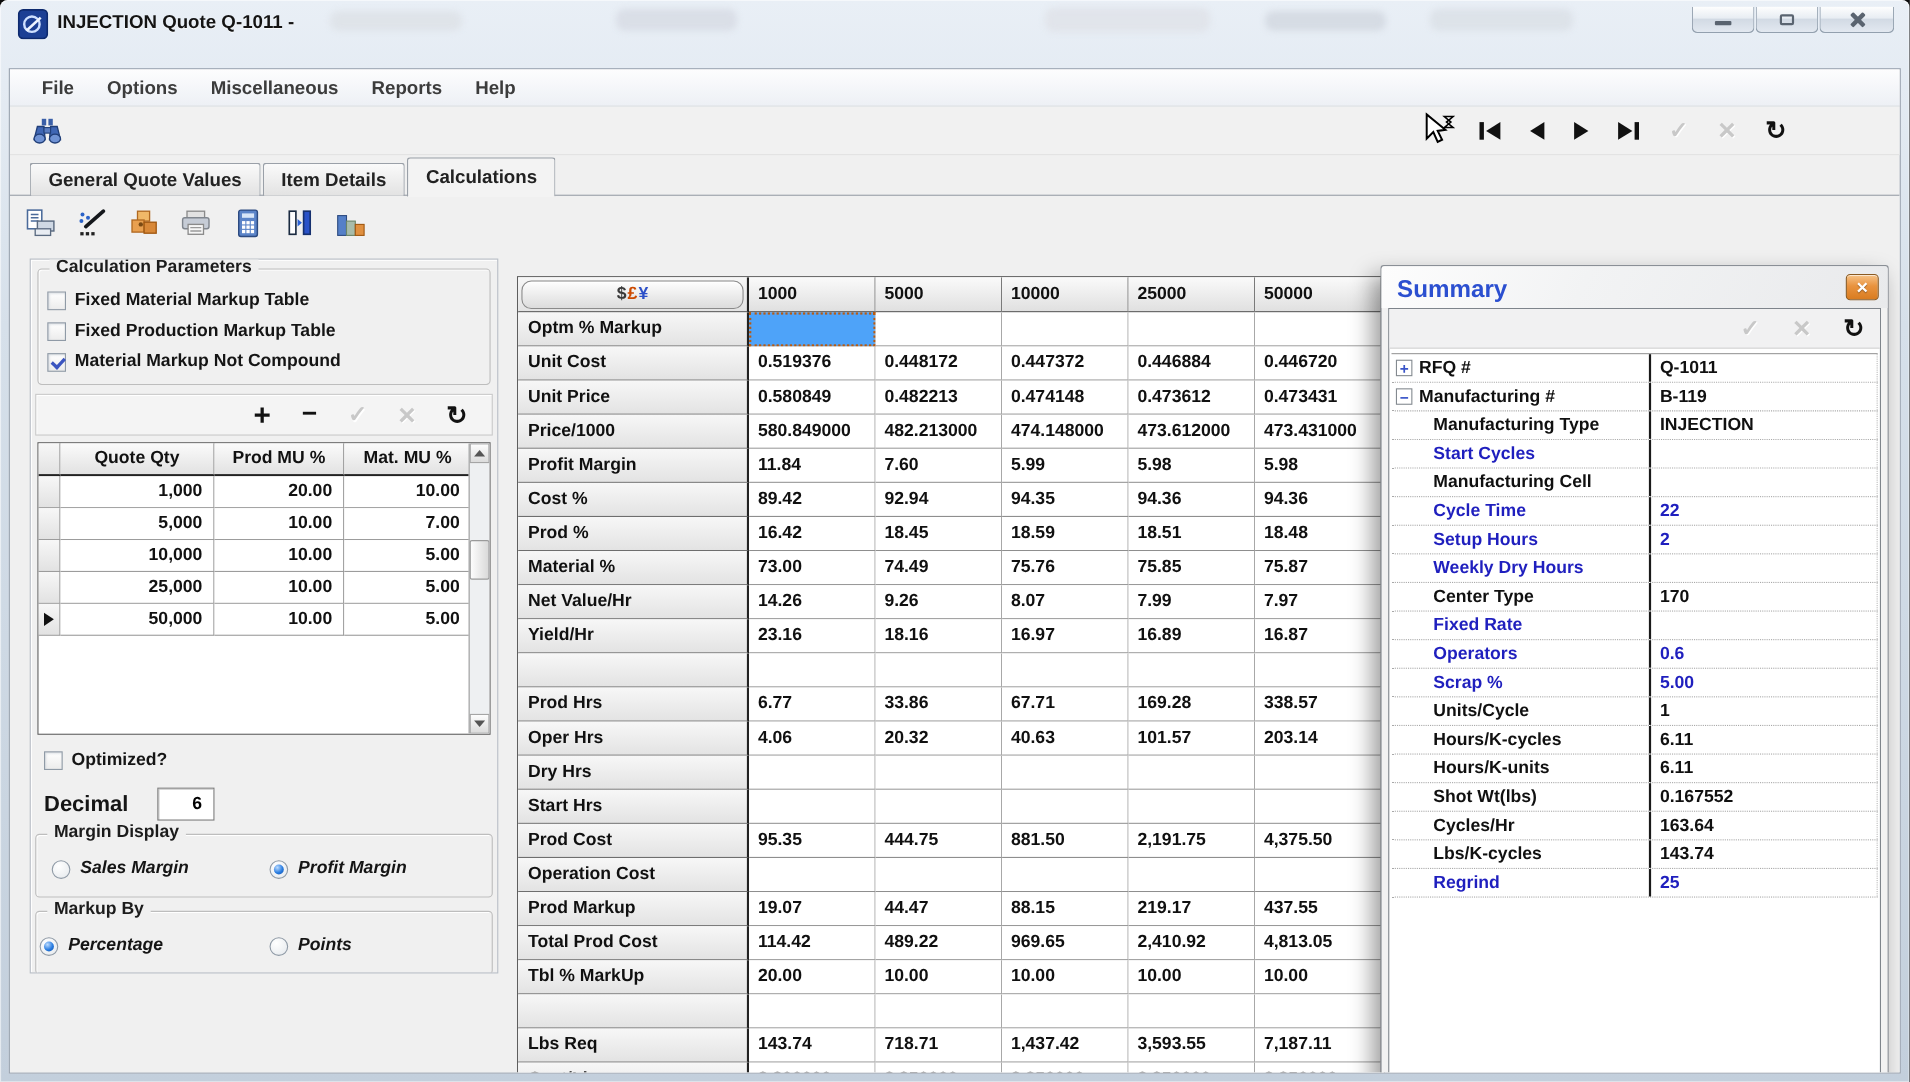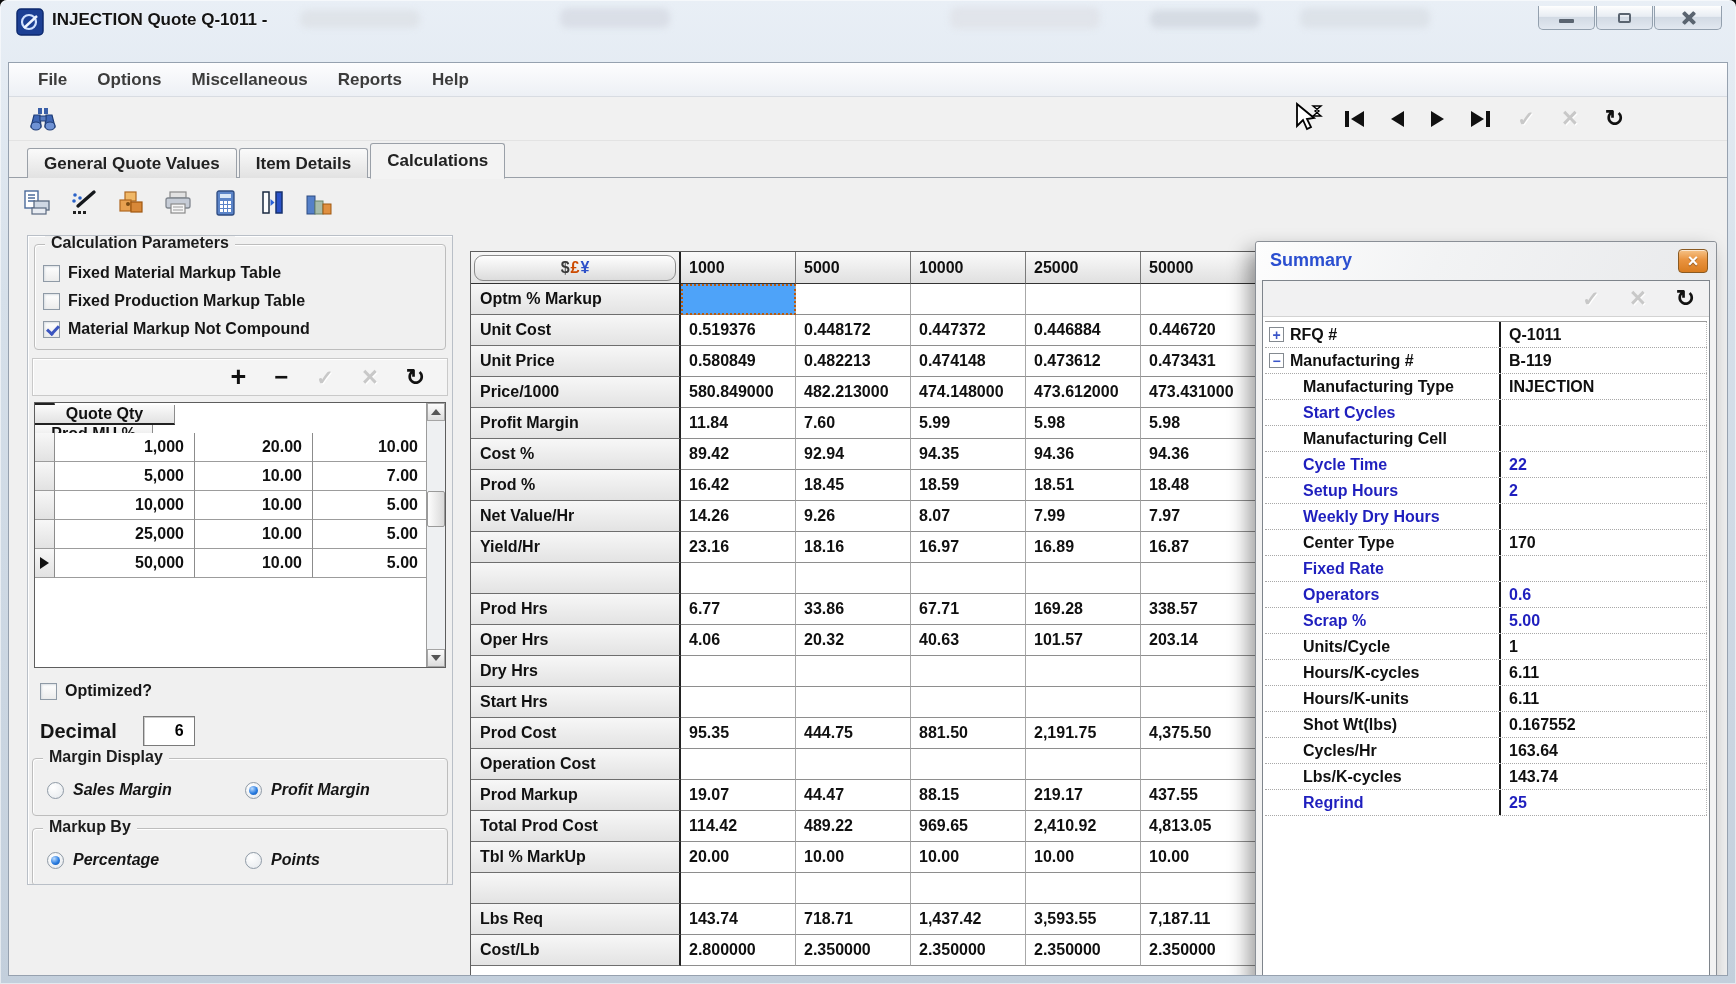--- a/index.html
+++ b/index.html
@@ -63,21 +63,21 @@
   .chk-row{position:absolute;left:8px;display:flex;align-items:center;gap:8px;height:24px;}
   .chk{position:relative;width:17px;height:17px;border:1px solid #8f9aa6;background:linear-gradient(180deg,#fff,#ececec);box-shadow:inset 1px 1px 2px #d8dde2;}
   .chk.checked::after{content:"";position:absolute;left:3px;top:3px;width:9px;height:5px;
     border-left:3px solid #3b55c0;border-bottom:3px solid #3b55c0;transform:rotate(-47deg);}
   .chk-label{font-size:16px;font-weight:600;color:#151515;white-space:nowrap;}
   .mini-toolbar{position:absolute;top:122px;left:4px;right:4px;height:38px;background:#f4f4f4;
     border:1px solid #c9c9c9;box-shadow:inset 1px 1px 0 #fff;display:flex;align-items:center;justify-content:flex-end;gap:28px;padding-right:22px;}
   
   .quote-grid{position:absolute;top:166px;left:6px;right:6px;height:266px;background:#fff;border:1px solid #5e5e5e;overflow:hidden;}
   .qg-row{display:flex;height:29px;}
-  .qg-row.qg-head{height:30px;flex-direction:column;}
+  .qg-row.qg-head{height:30px;}
   .qg-ind{width:20px;background:linear-gradient(180deg,#f7f7f7,#e2e2e2);border-right:1px solid #8c8c8c;border-bottom:1px solid #9c9c9c;
     display:flex;align-items:center;justify-content:center;}
   .qg-head .qg-ind{border-bottom:2px solid #222;}
   .qg-cell{font-size:16px;font-weight:600;color:#111;display:flex;align-items:center;border-right:1px solid #8c8c8c;border-bottom:1px solid #9c9c9c;}
   .qg-head .qg-cell{background:linear-gradient(180deg,#fbfbfb,#e2e2e2);border-bottom:2px solid #222;justify-content:center;}
   .qg-body .qg-cell{justify-content:flex-end;padding-right:10px;background:#fff;}
   .qg-c0{width:140px;} .qg-c1{width:118px;} .qg-c2{width:116px;}
   .row-marker{width:0;height:0;border-left:9px solid #111;border-top:6px solid transparent;border-bottom:6px solid transparent;}
   .qg-scroll{position:absolute;top:0;right:0;bottom:0;width:19px;border-left:1px solid #9c9c9c;background:#eef0f2;}
   .qs-btn{position:absolute;left:0;right:0;height:18px;background:linear-gradient(180deg,#fdfdfd,#dcdcdc);border:1px solid #a5a5a5;display:flex;align-items:center;justify-content:center;}
@@ -109,21 +109,21 @@
   .mg-head .mg-cell{background:linear-gradient(180deg,#fafafa,#e0e0e0);border-right:1px solid #7a7a7a;border-bottom:1px solid #333;}
   .mg-cell.sel{background:#4ea3f9;outline:2px dotted #b85a10;outline-offset:-2px;}
   .currency-btn{margin:3px;flex:1;height:26px;border:1px solid #8a8a8a;border-radius:9px;
     background:linear-gradient(180deg,#fefefe,#dcdcdc);box-shadow:inset 0 1px 0 #fff;
     display:flex;align-items:center;justify-content:center;font-size:16px;font-weight:700;gap:1px;}
   
   .summary{position:absolute;left:1246px;top:63px;width:462px;height:746px;background:#f2f2f2;border:1px solid #8a8f96;border-radius:3px;
     box-shadow:-7px 9px 20px rgba(0,0,0,.38);z-index:5;}
   .sum-titlebar{position:absolute;left:0;right:0;top:0;height:38px;
     background:linear-gradient(115deg,#fdfdfd 0%,#f2f3f4 40%,#e9eaec 100%);border-radius:3px 3px 0 0;}
-  .sum-title{position:absolute;left:14px;top:8px;font-size:18px;font-weight:600;color:#2b4fd0;}
+  .sum-title{position:absolute;left:14px;top:8px;font-size:22px;font-weight:600;color:#2b4fd0;}
   .sum-close{position:absolute;right:8px;top:7px;width:30px;height:24px;border:1px solid #8a5a22;border-radius:4px;
     background:linear-gradient(180deg,#f6c388,#e9933f 45%,#d97c20);box-shadow:inset 0 1px 0 rgba(255,255,255,.6);
     display:flex;align-items:center;justify-content:center;}
   .sum-close::after{content:"×";color:#fff;font-weight:700;font-size:18px;line-height:1;text-shadow:0 1px 1px rgba(0,0,0,.4);}
   .sum-inner{position:absolute;left:6px;right:6px;top:38px;bottom:8px;background:#fff;border:1px solid #7e848b;overflow:hidden;}
   .sum-toolbar{position:absolute;left:0;right:0;top:0;height:36px;background:#f1f1f2;border-bottom:1px solid #d3d3d3;
     display:flex;align-items:center;justify-content:flex-end;gap:30px;padding-right:14px;}
   .sum-rows{position:absolute;left:2px;right:2px;top:40px;border-top:1px solid #9a9a9a;}
   .sum-row{display:flex;height:26px;border-bottom:1px dotted #a8a8a8;}
   .sum-label{width:234px;flex:none;display:flex;align-items:center;font-size:16px;font-weight:600;color:#101010;}
@@ -387,21 +387,21 @@
               </label>
               <label class="radio-row" style="left: 212px;">
                 <span class="radio sel"></span>
                 <span class="radio-label">Profit Margin</span>
               </label>
             </div>
         </div>
         <div class="groupbox gb-markup">
           <div class="gb-legend">Markup By</div>
           <div id="markup-radios">
-              <label class="radio-row" style="left: 14px;">
+              <label class="radio-row" style="left: 3px;">
                 <span class="radio sel"></span>
                 <span class="radio-label">Percentage</span>
               </label>
               <label class="radio-row" style="left: 212px;">
                 <span class="radio"></span>
                 <span class="radio-label">Points</span>
               </label>
             </div>
         </div>
       </div>
@@ -471,20 +471,28 @@
           </div>
           <div class="mg-row">
             <div class="mg-label">Prod %</div>
             <div class="mg-cell">16.42</div>
             <div class="mg-cell">18.45</div>
             <div class="mg-cell">18.59</div>
             <div class="mg-cell">18.51</div>
             <div class="mg-cell">18.48</div>
           </div>
           <div class="mg-row">
+            <div class="mg-label">Material %</div>
+            <div class="mg-cell">73.00</div>
+            <div class="mg-cell">74.49</div>
+            <div class="mg-cell">75.76</div>
+            <div class="mg-cell">75.85</div>
+            <div class="mg-cell">75.87</div>
+          </div>
+          <div class="mg-row">
             <div class="mg-label">Net Value/Hr</div>
             <div class="mg-cell">14.26</div>
             <div class="mg-cell">9.26</div>
             <div class="mg-cell">8.07</div>
             <div class="mg-cell">7.99</div>
             <div class="mg-cell">7.97</div>
           </div>
           <div class="mg-row">
             <div class="mg-label">Yield/Hr</div>
             <div class="mg-cell">23.16</div>

